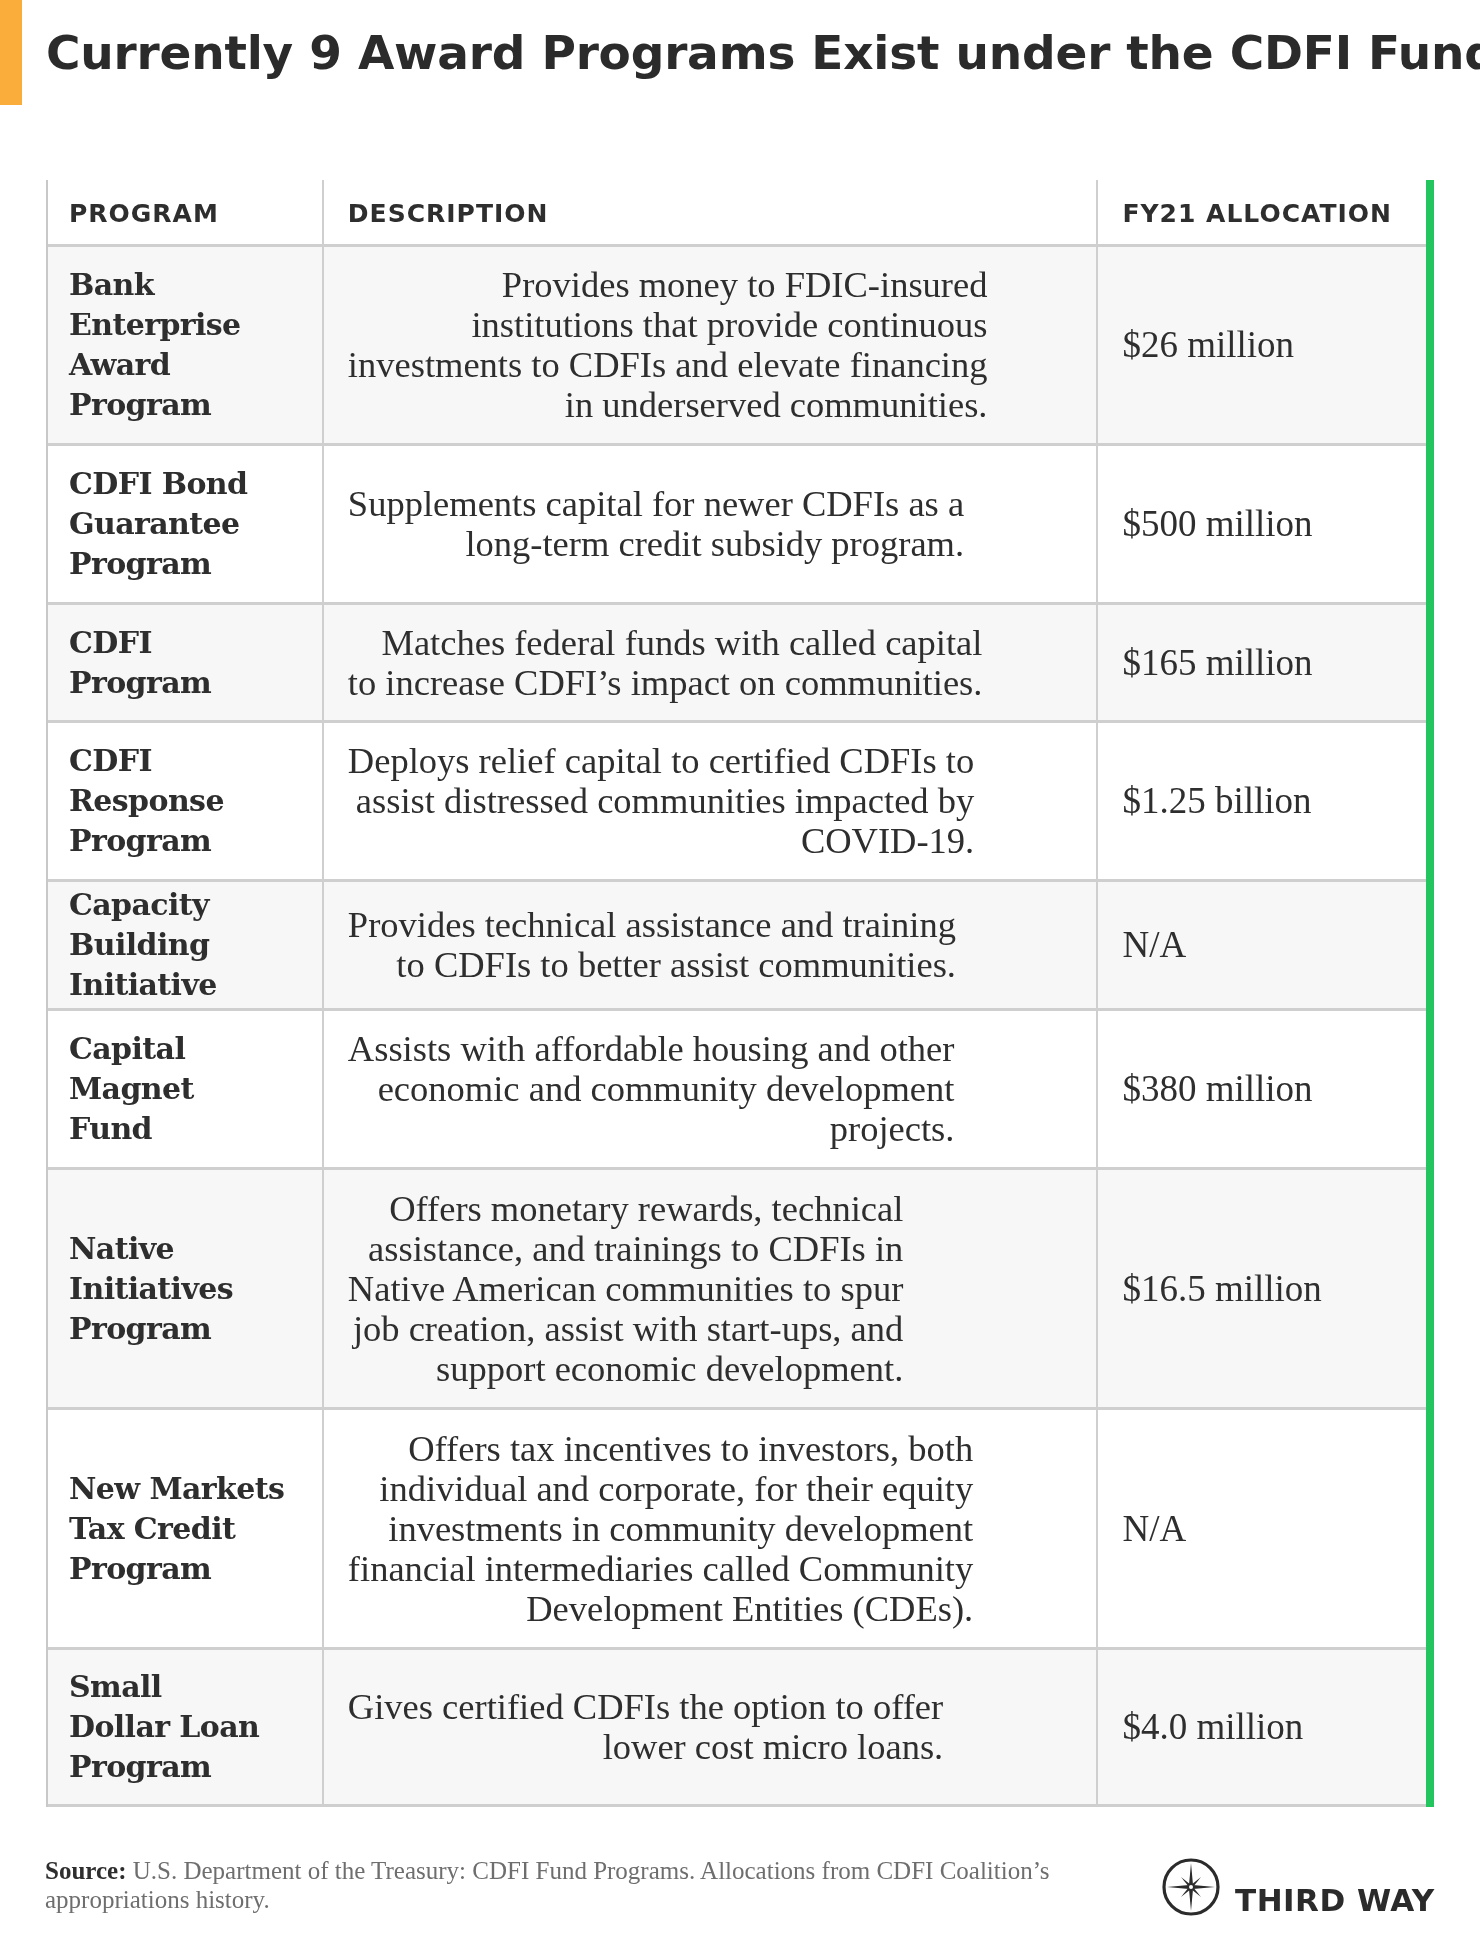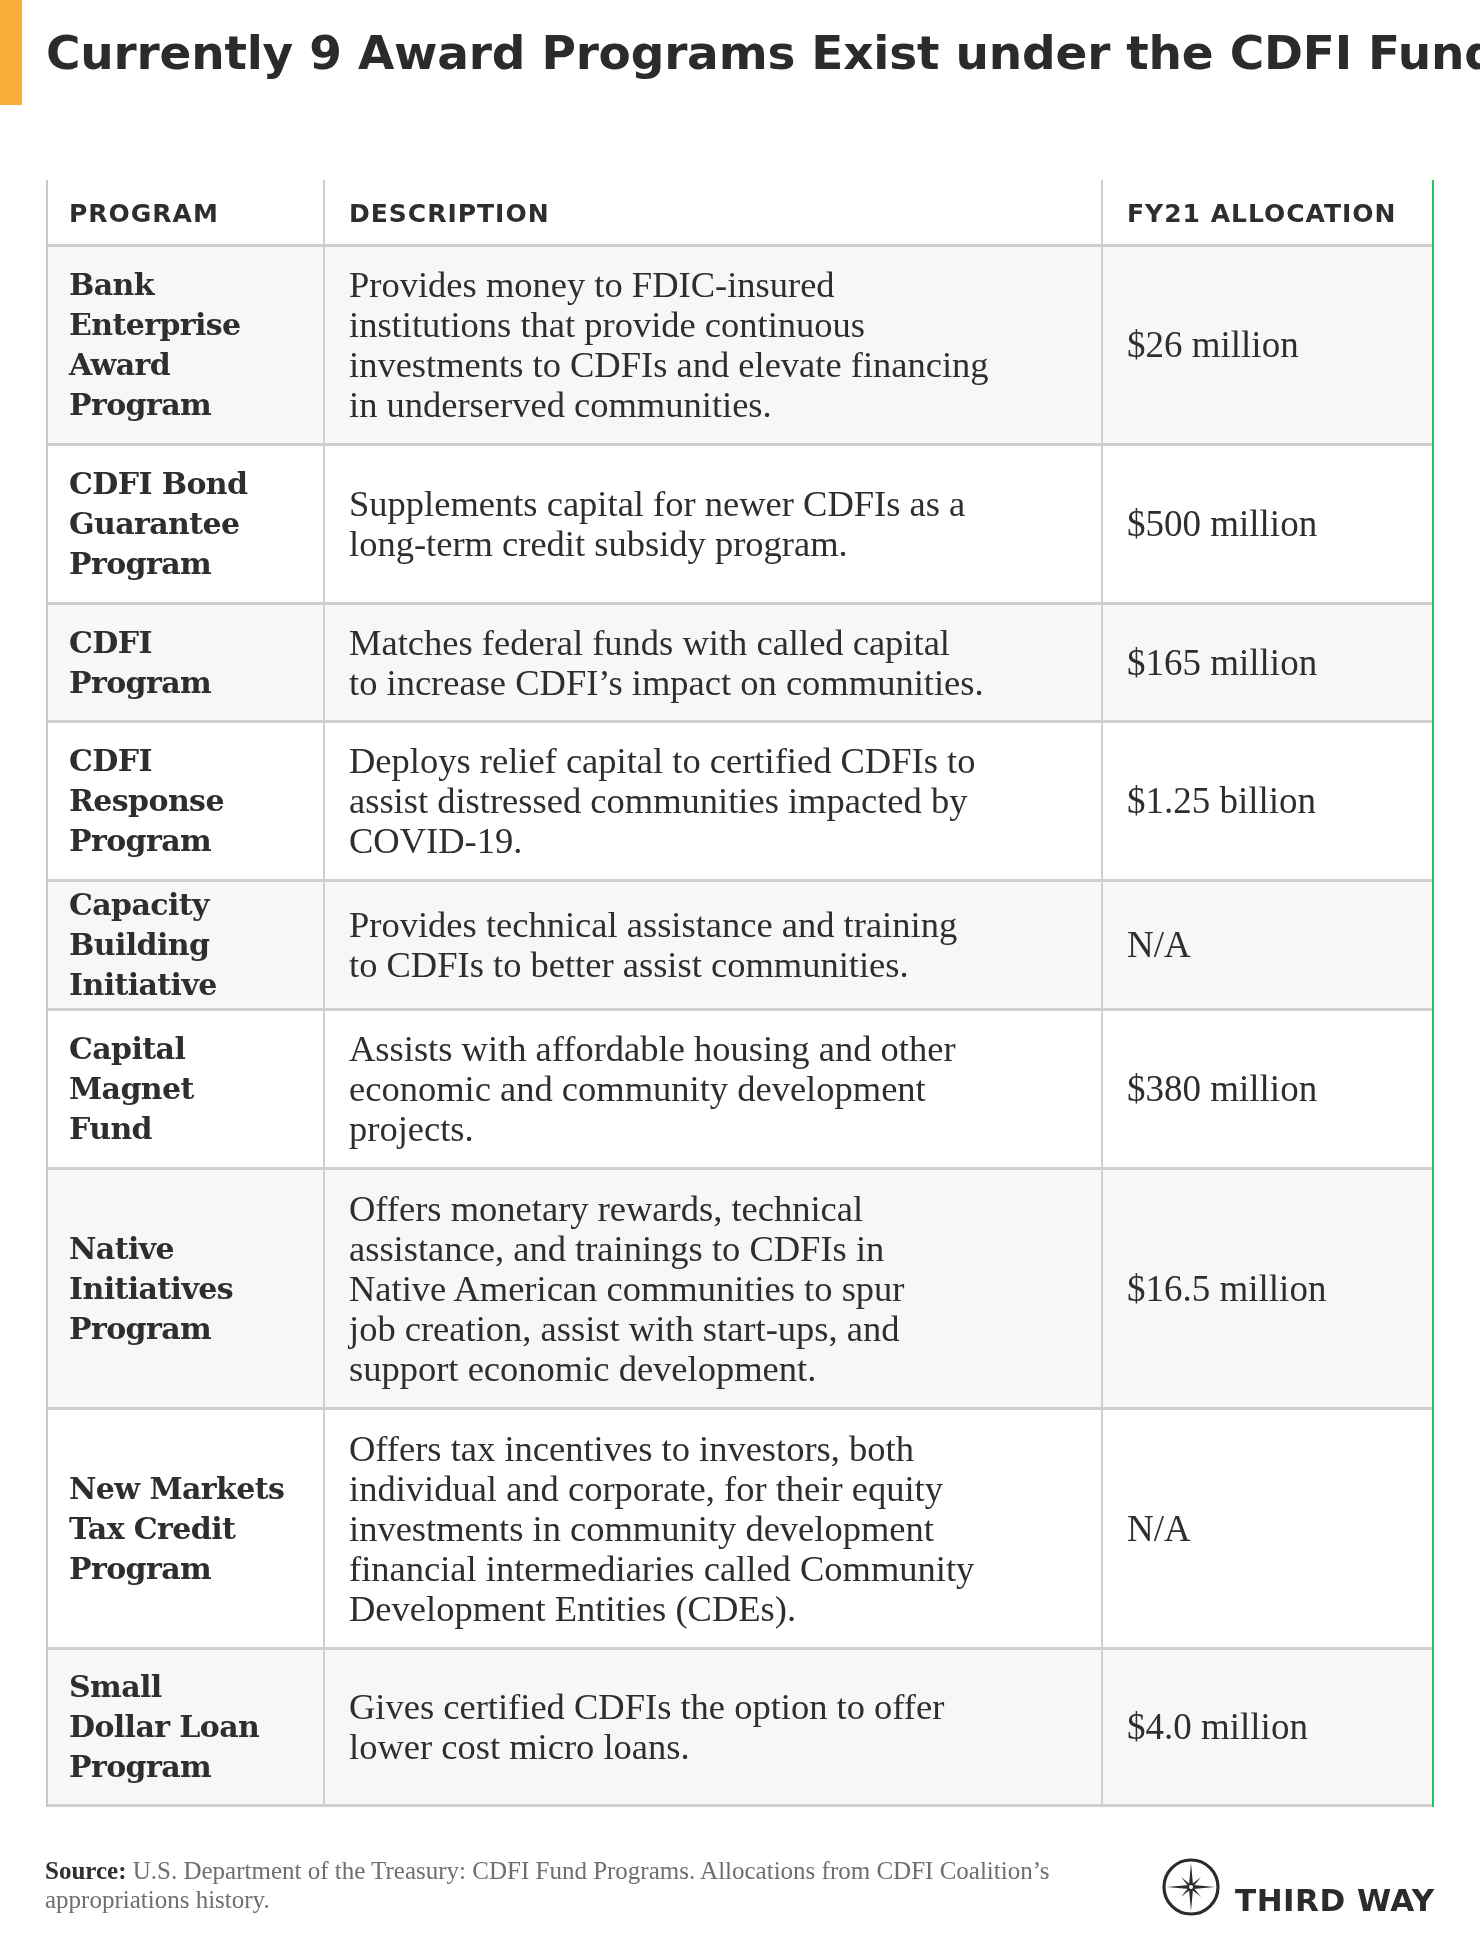--- a/index.html
+++ b/index.html
@@ -10,42 +10,42 @@
   }
   .accent-bar { position: absolute; left: 0; top: 0; width: 22px; height: 105px; background: #FBAD3C; }
   .title {
     position: absolute; left: 46px; top: 18px; margin: 0;
     font-family: "DejaVu Sans", sans-serif; font-weight: bold;
     font-size: 47px; letter-spacing: -0.2px; color: #2b2b2b; white-space: nowrap;
     line-height: 70px;
   }
   .table {
     position: absolute; left: 46px; top: 180px; width: 1388px;
-    border-left: 2px solid #c8c8c8; border-right: 2px solid #22c55e;
+    border-left: 2px solid #c8c8c8; border-right: 8px solid #22c55e;
     box-sizing: border-box;
   }
   .row { display: flex; border-bottom: 3px solid #cfcfcf; box-sizing: border-box; }
   .row.header { background: #ffffff; }
   .row.shaded { background: #f7f7f7; }
   .row.plain { background: #ffffff; }
   .cell { box-sizing: border-box; display: flex; align-items: center; }
   .c1 { width: 277px; padding-left: 21px; border-right: 2px solid #cfcfcf; }
   .c2 { width: 778px; padding-left: 24px; border-right: 2px solid #cfcfcf; }
   .c3 { width: 329px; padding-left: 24px; }
   .hdr {
     font-family: "DejaVu Sans", sans-serif; font-weight: bold; font-size: 25px;
     letter-spacing: 1px; color: #2e2e2e; padding-top: 2px;
   }
   .pname {
     font-family: "DejaVu Serif", serif; font-weight: bold; font-size: 30px;
     line-height: 40px; white-space: pre-line; color: #2e2e2e; letter-spacing: -0.6px;
   }
   .desc {
     font-family: "Liberation Serif", serif; font-size: 36.5px; line-height: 40px;
-    white-space: pre-line; color: #2e2e2e;
+    white-space: pre-line; color: #2e2e2e; text-align: right;
   }
   .alloc {
     font-family: "Liberation Serif", serif; font-size: 37px; line-height: 40px;
     color: #2e2e2e; white-space: nowrap;
   }
   .source {
     position: absolute; left: 45px; top: 1856px; width: 1050px;
     font-family: "Liberation Serif", serif; font-size: 25px; line-height: 29px;
     color: #6e6e6e;
   }

